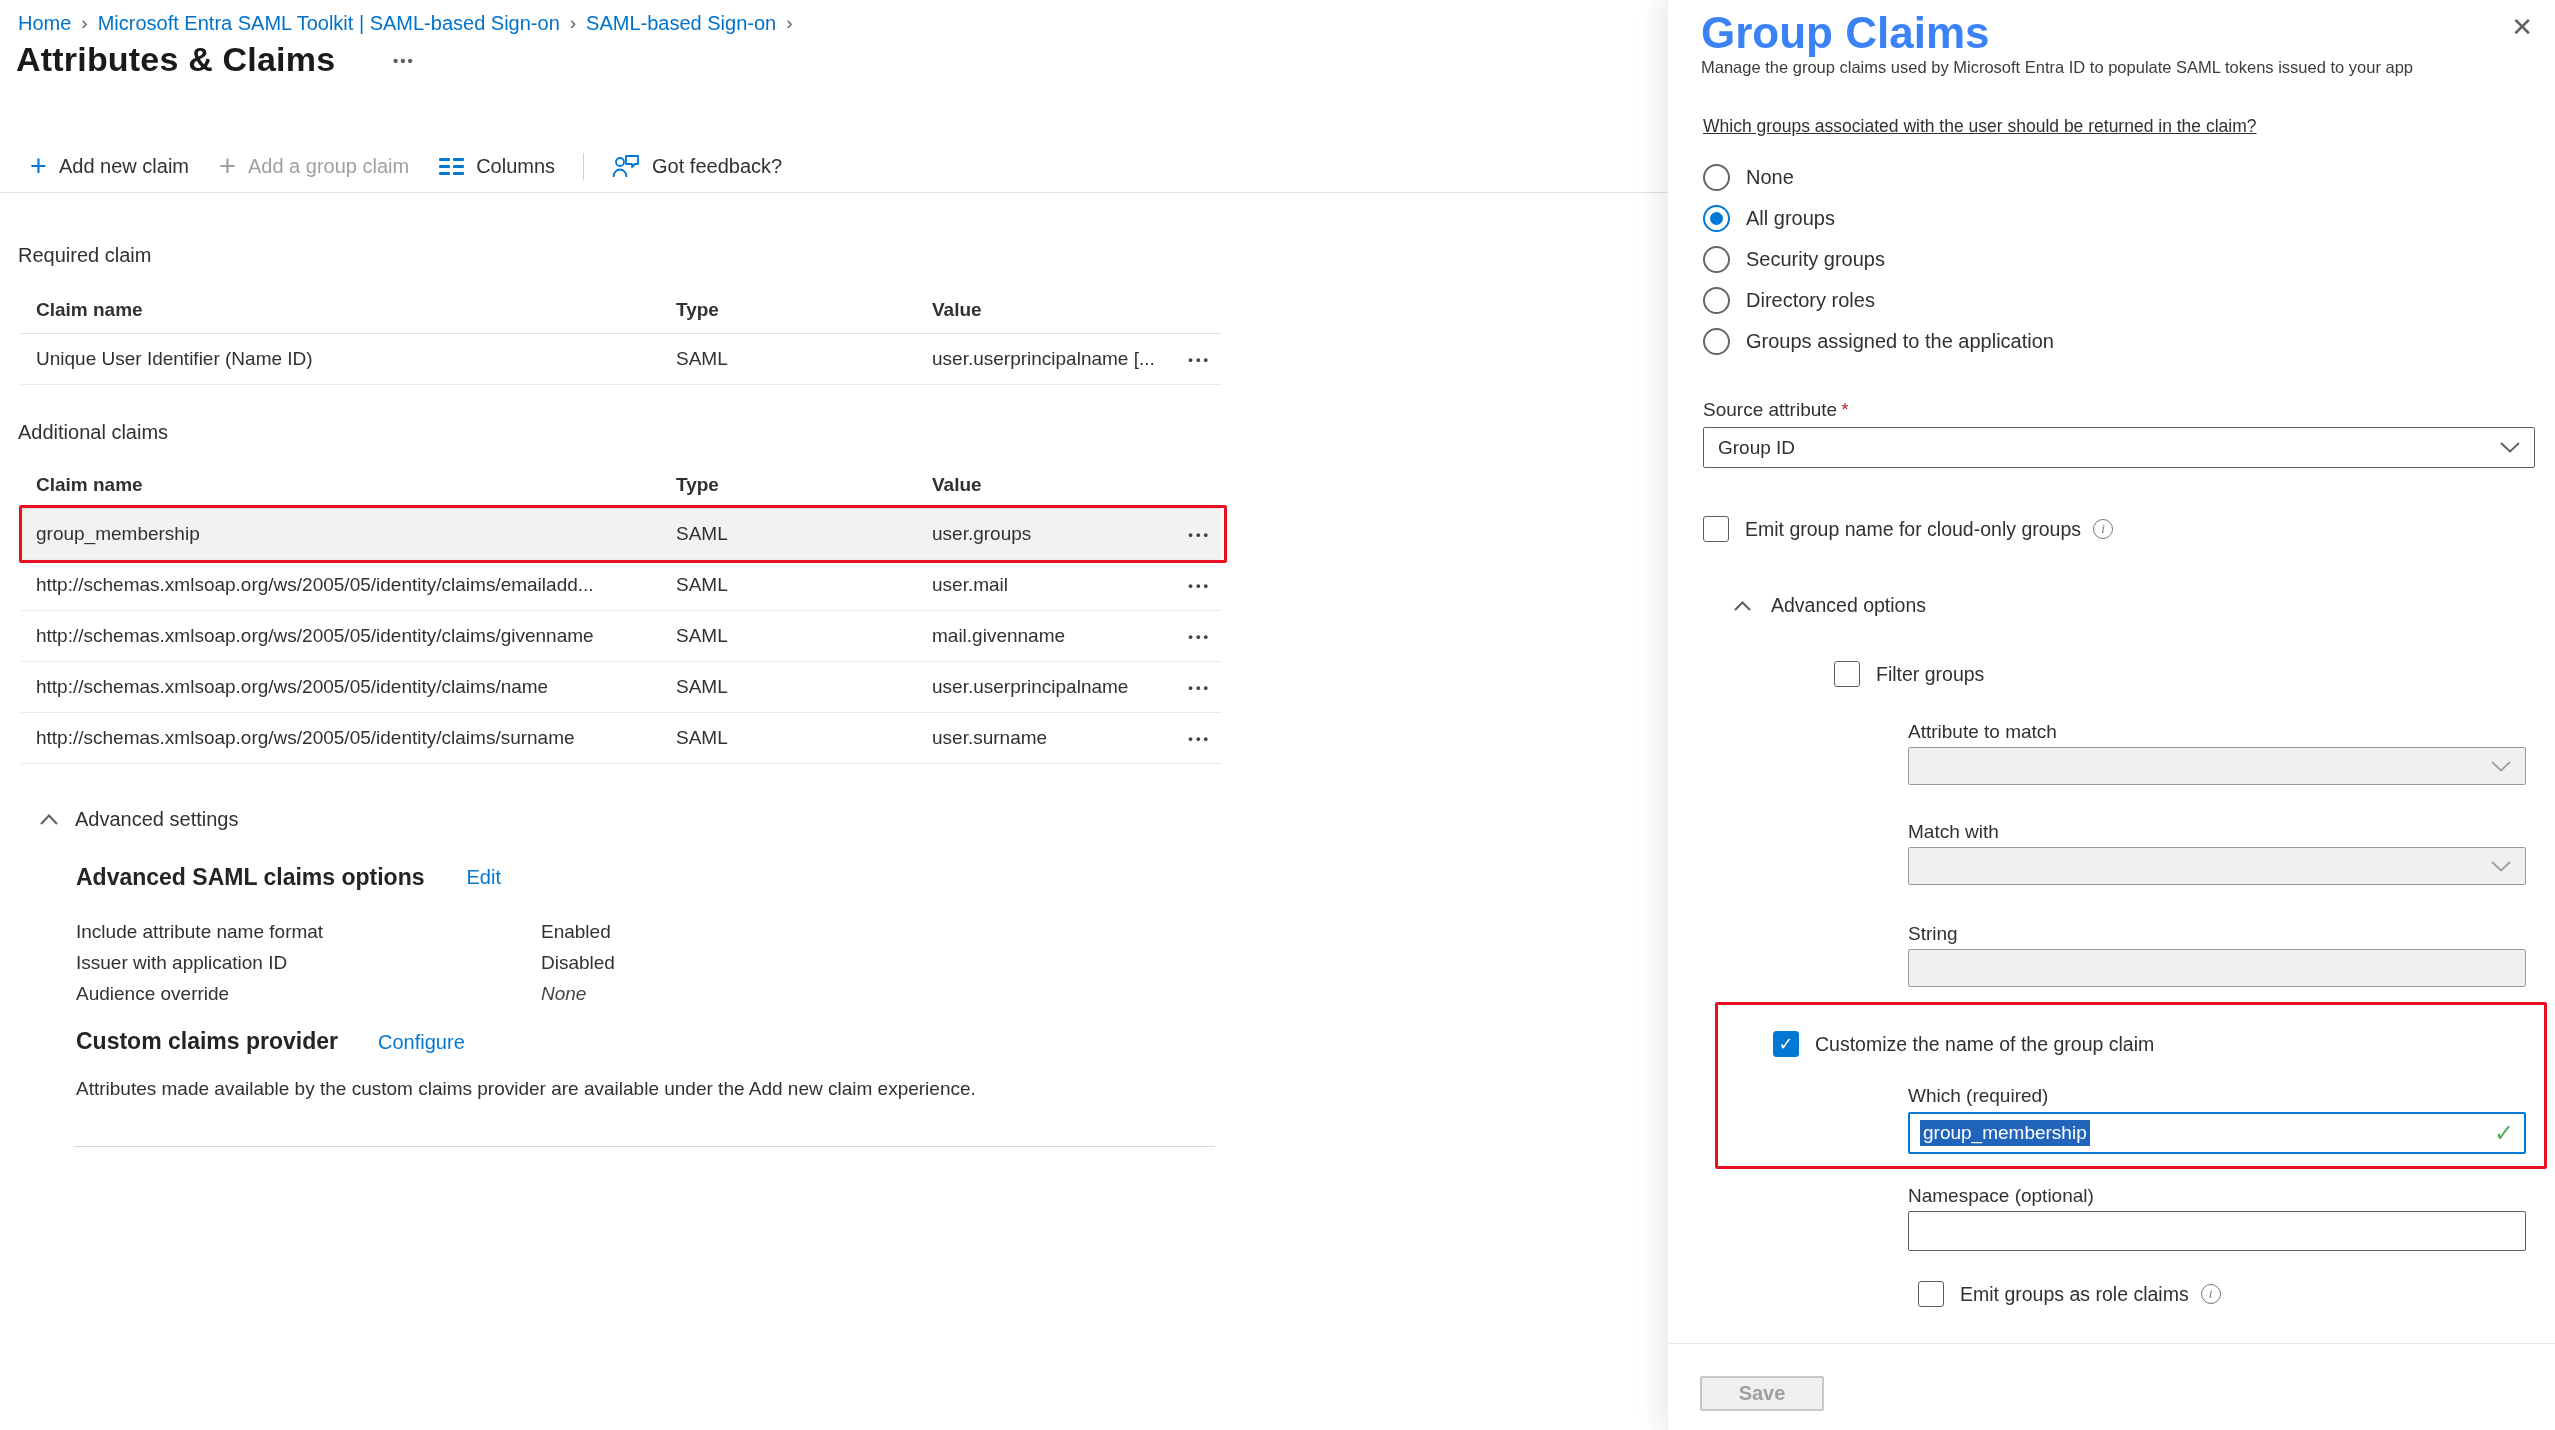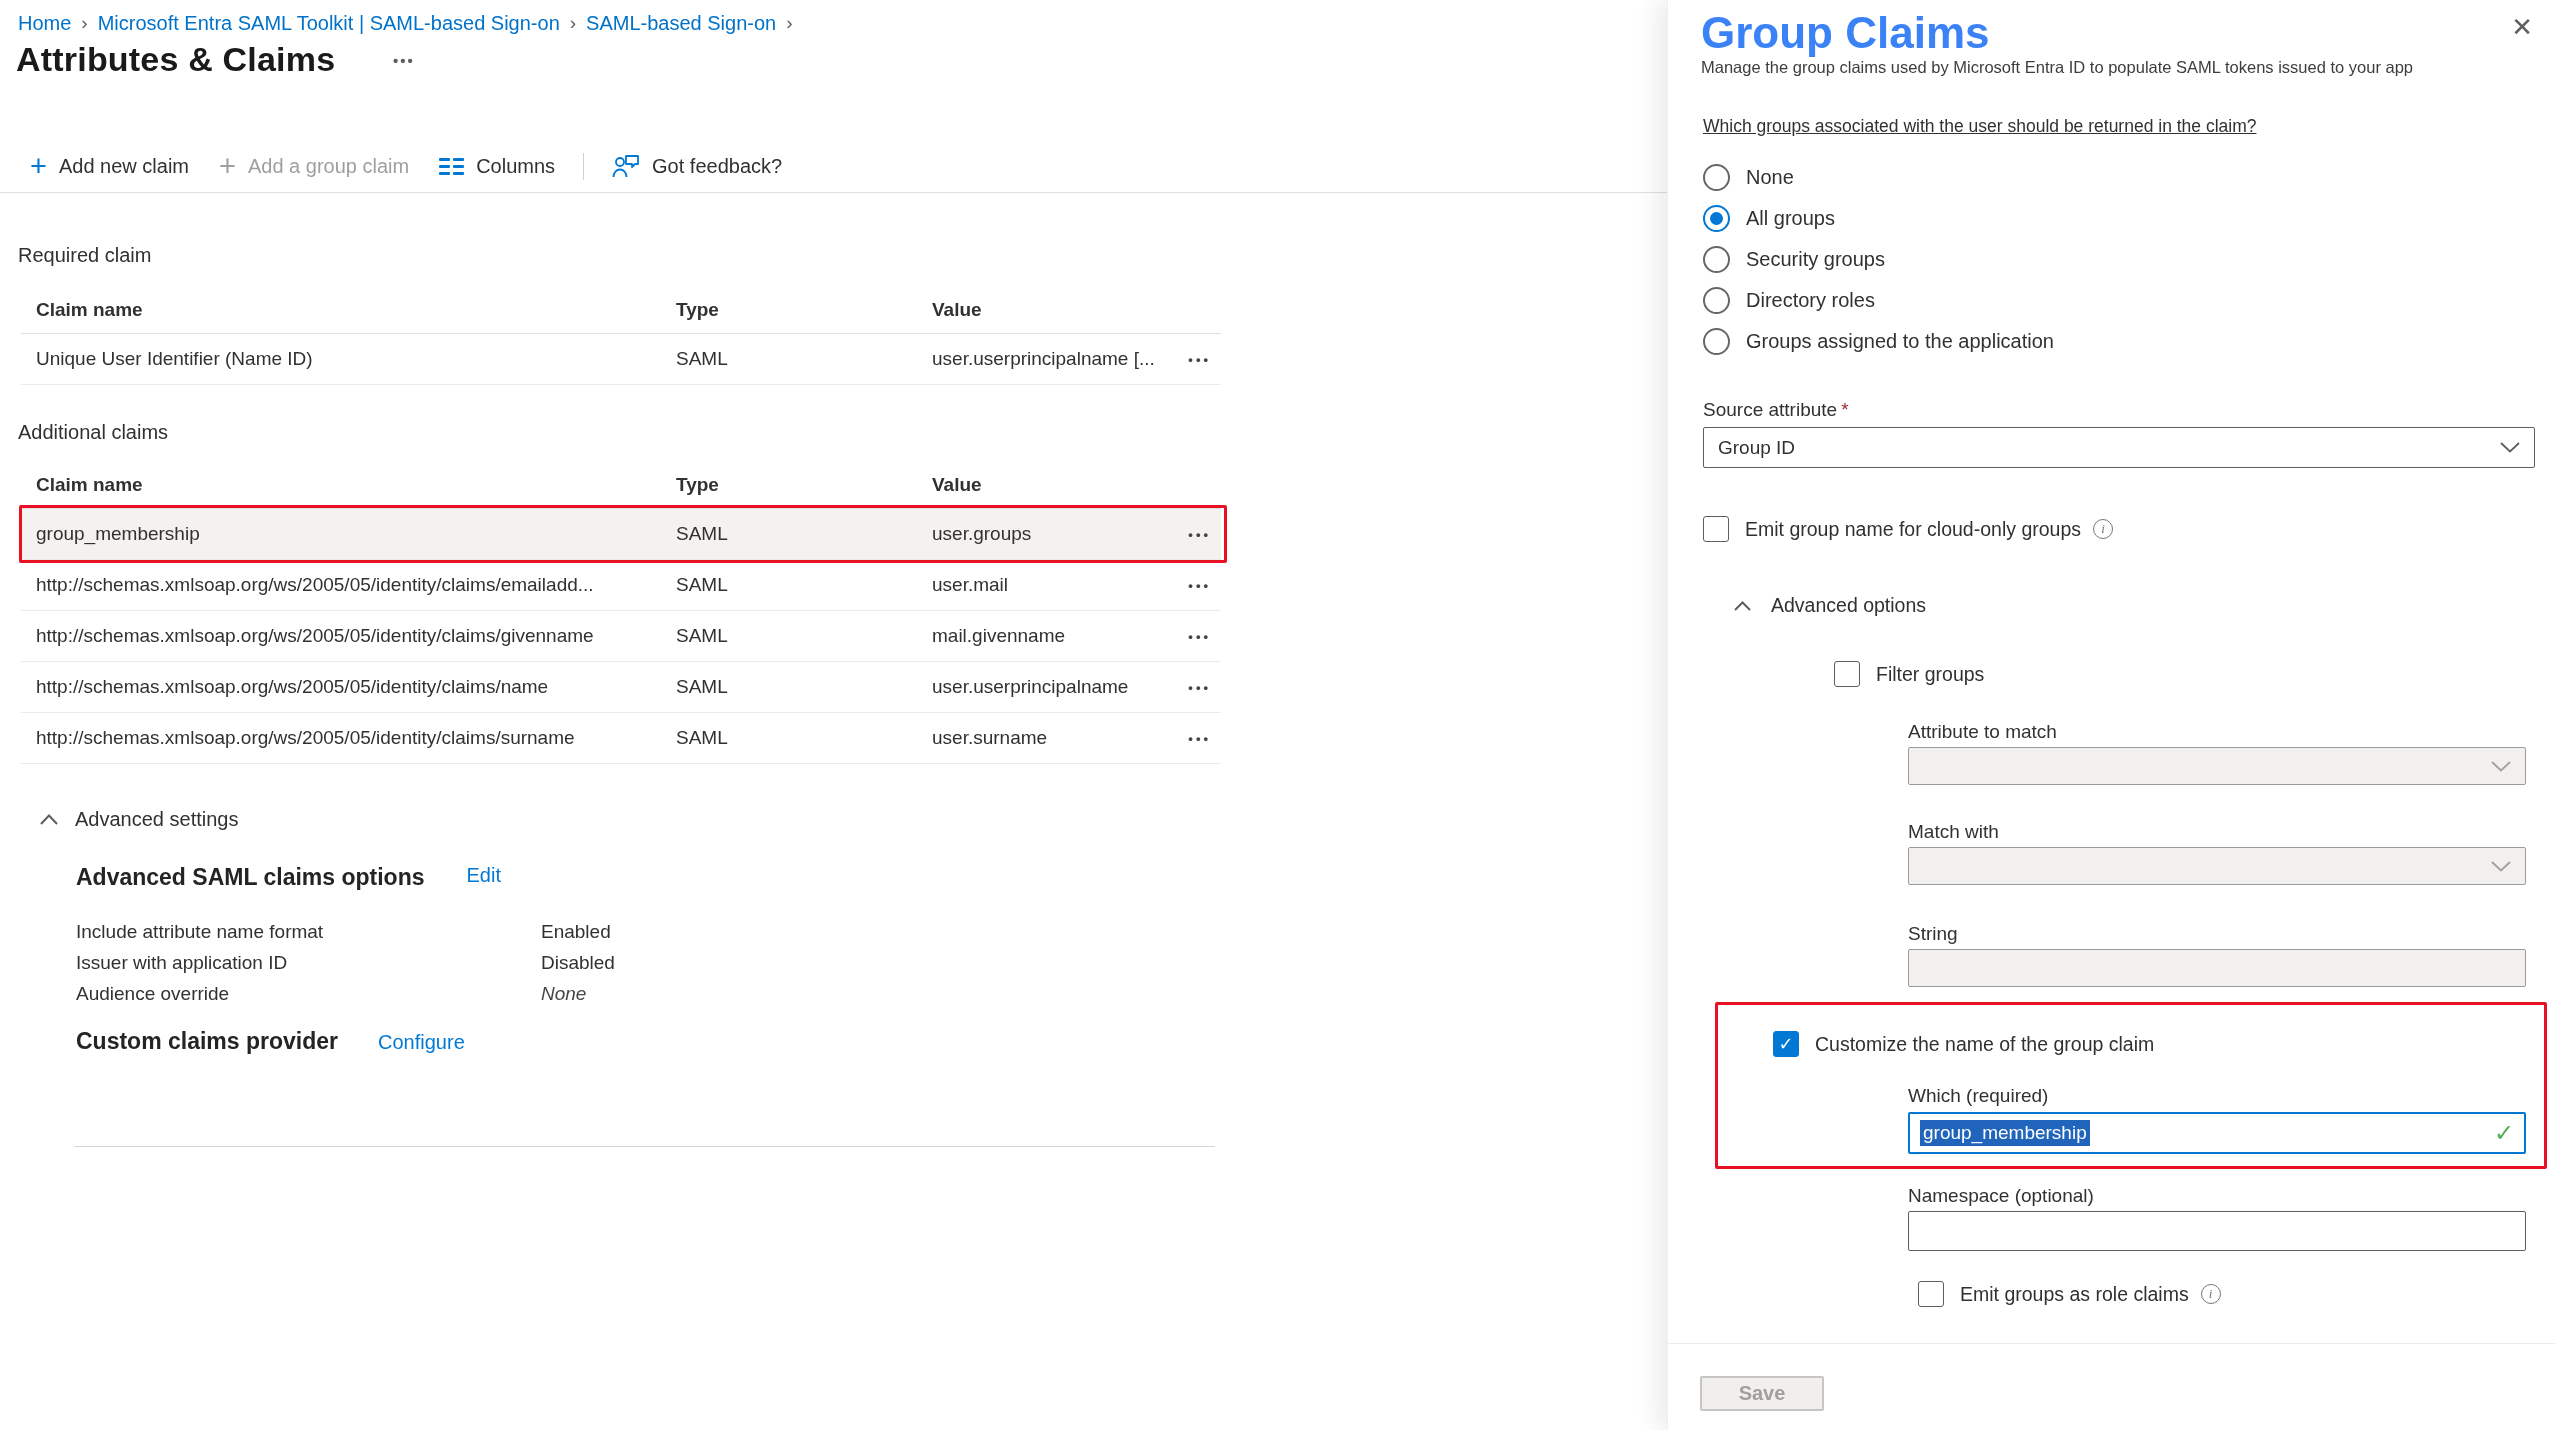--- a/index.html
+++ b/index.html
@@ -219,21 +219,21 @@
 
     <div class="abs" style="left:40px; top:808px; display:flex; align-items:center; cursor:pointer;">
       <span class="chev">
         <svg width="18" height="11" viewBox="0 0 18 11" fill="none" stroke="#605e5c" stroke-width="2">
             <polyline points="1,10 9,1.5 17,10"></polyline>
           </svg>
       </span>
       <span style="margin-left:17px; font-size:20px;">Advanced settings</span>
     </div>
 
-    <div class="abs" style="left:76px; top:864px; display:flex; align-items:flex-start;">
+    <div class="abs" style="left:76px; top:864px; display:flex; align-items:center;">
       <span class="sub-title">Advanced SAML claims options</span>
       <a class="link" style="margin-left:42px;">Edit</a>
     </div>
 
     <div class="kv-rows">
       <div class="kv">
         <span>Include attribute name format</span>
         <span class="val">Enabled</span>
       </div>
       <div class="kv">
@@ -243,20 +243,21 @@
       <div class="kv">
         <span>Audience override</span>
         <span class="val italic">None</span>
       </div>
     </div>
 
     <div class="abs" style="left:76px; top:1028px; display:flex; align-items:baseline;">
       <span class="sub-title">Custom claims provider</span>
       <a class="link" style="margin-left:40px;">Configure</a>
     </div>
+    <div class="abs" style="left:76px; top:1078px; font-size:19px;">Attributes made available by the custom claims provider are available under the Add new claim experience.</div>
     <div class="hline" style="left:74px; top:1146px; width:1141px; background:#d8d6d4;"></div>
   </div>
 
   <div class="panel">
 
     <div class="abs panel-title">Group Claims</div>
     <div class="abs close-x">✕</div>
     <div class="abs panel-sub">Manage the group claims used by Microsoft Entra ID to populate SAML tokens issued to your app</div>
 
     <div class="abs question">Which groups associated with the user should be returned in the claim?</div>

